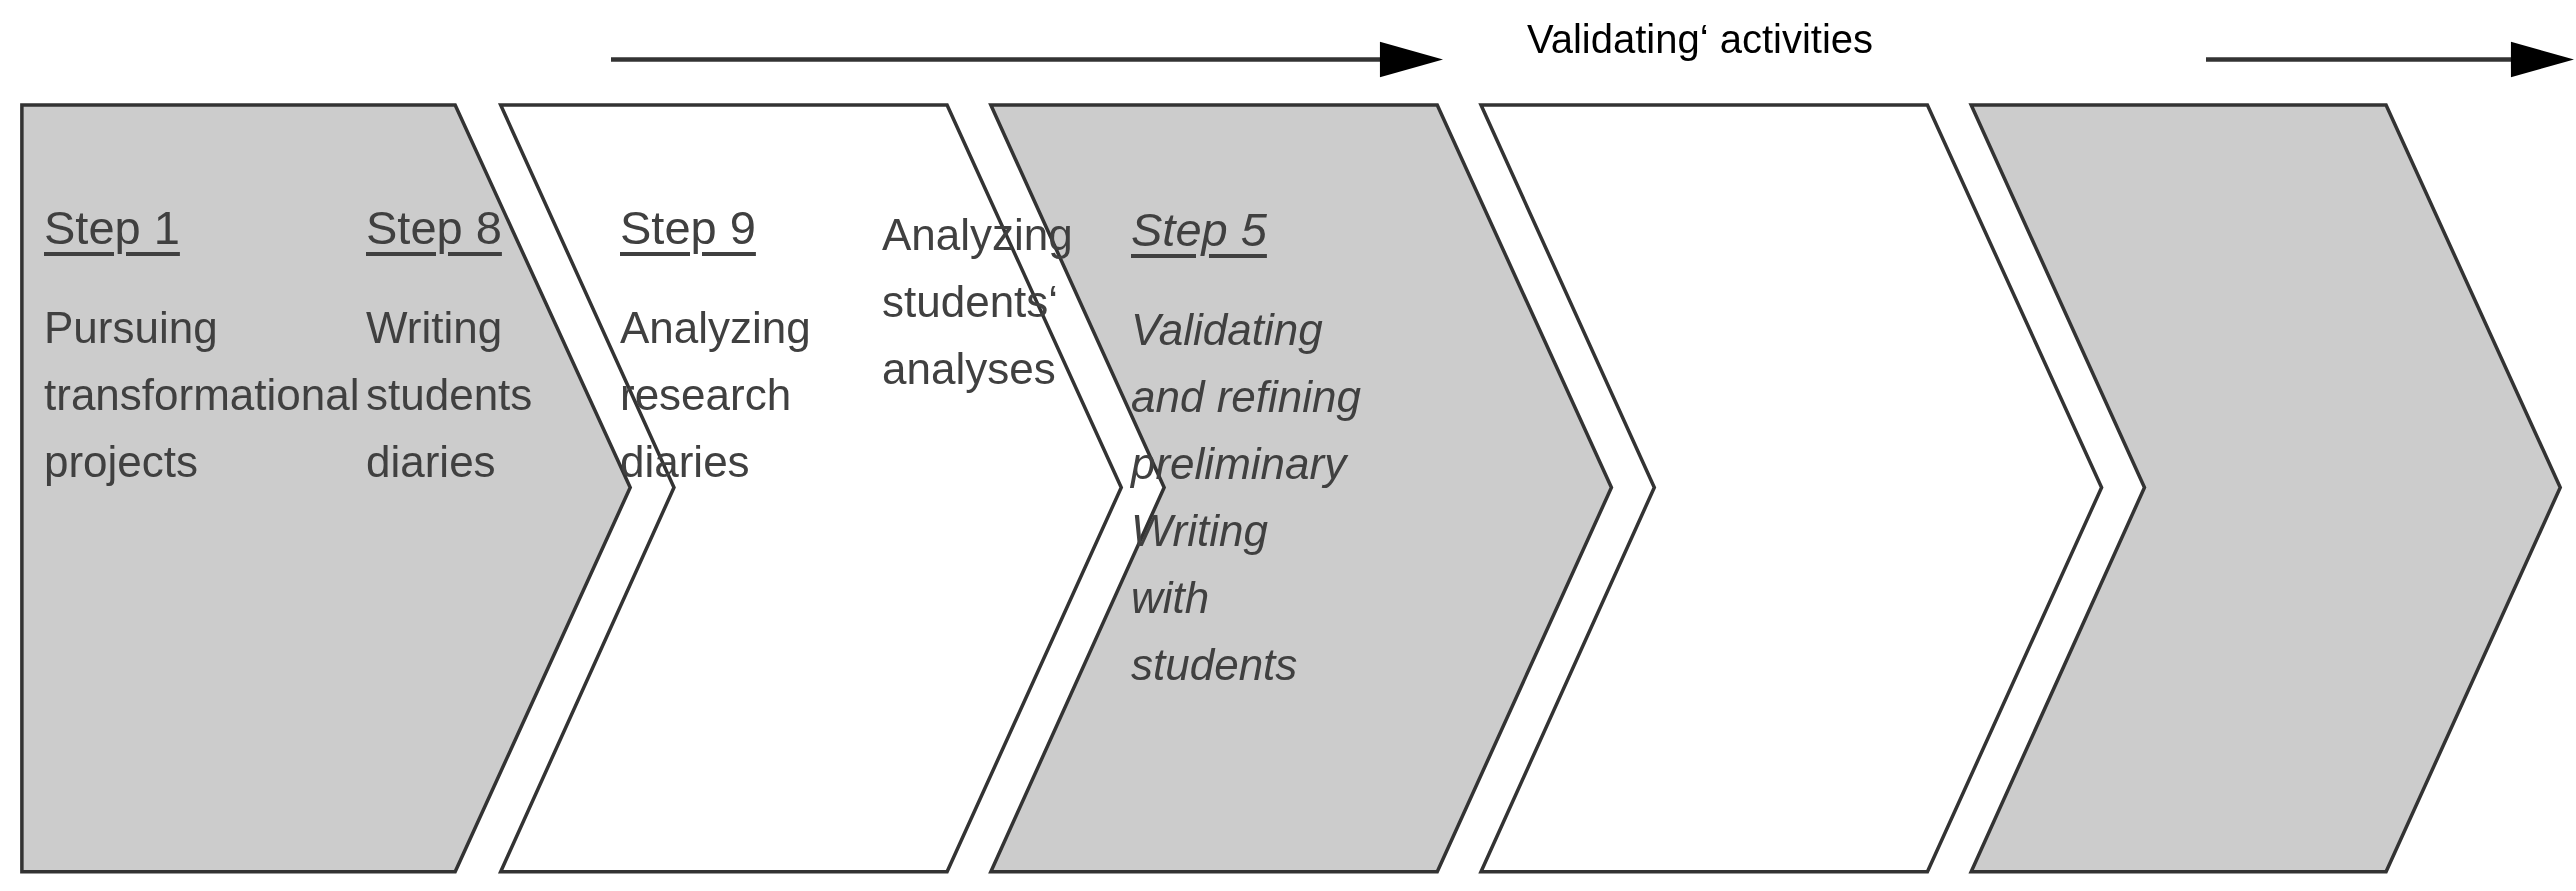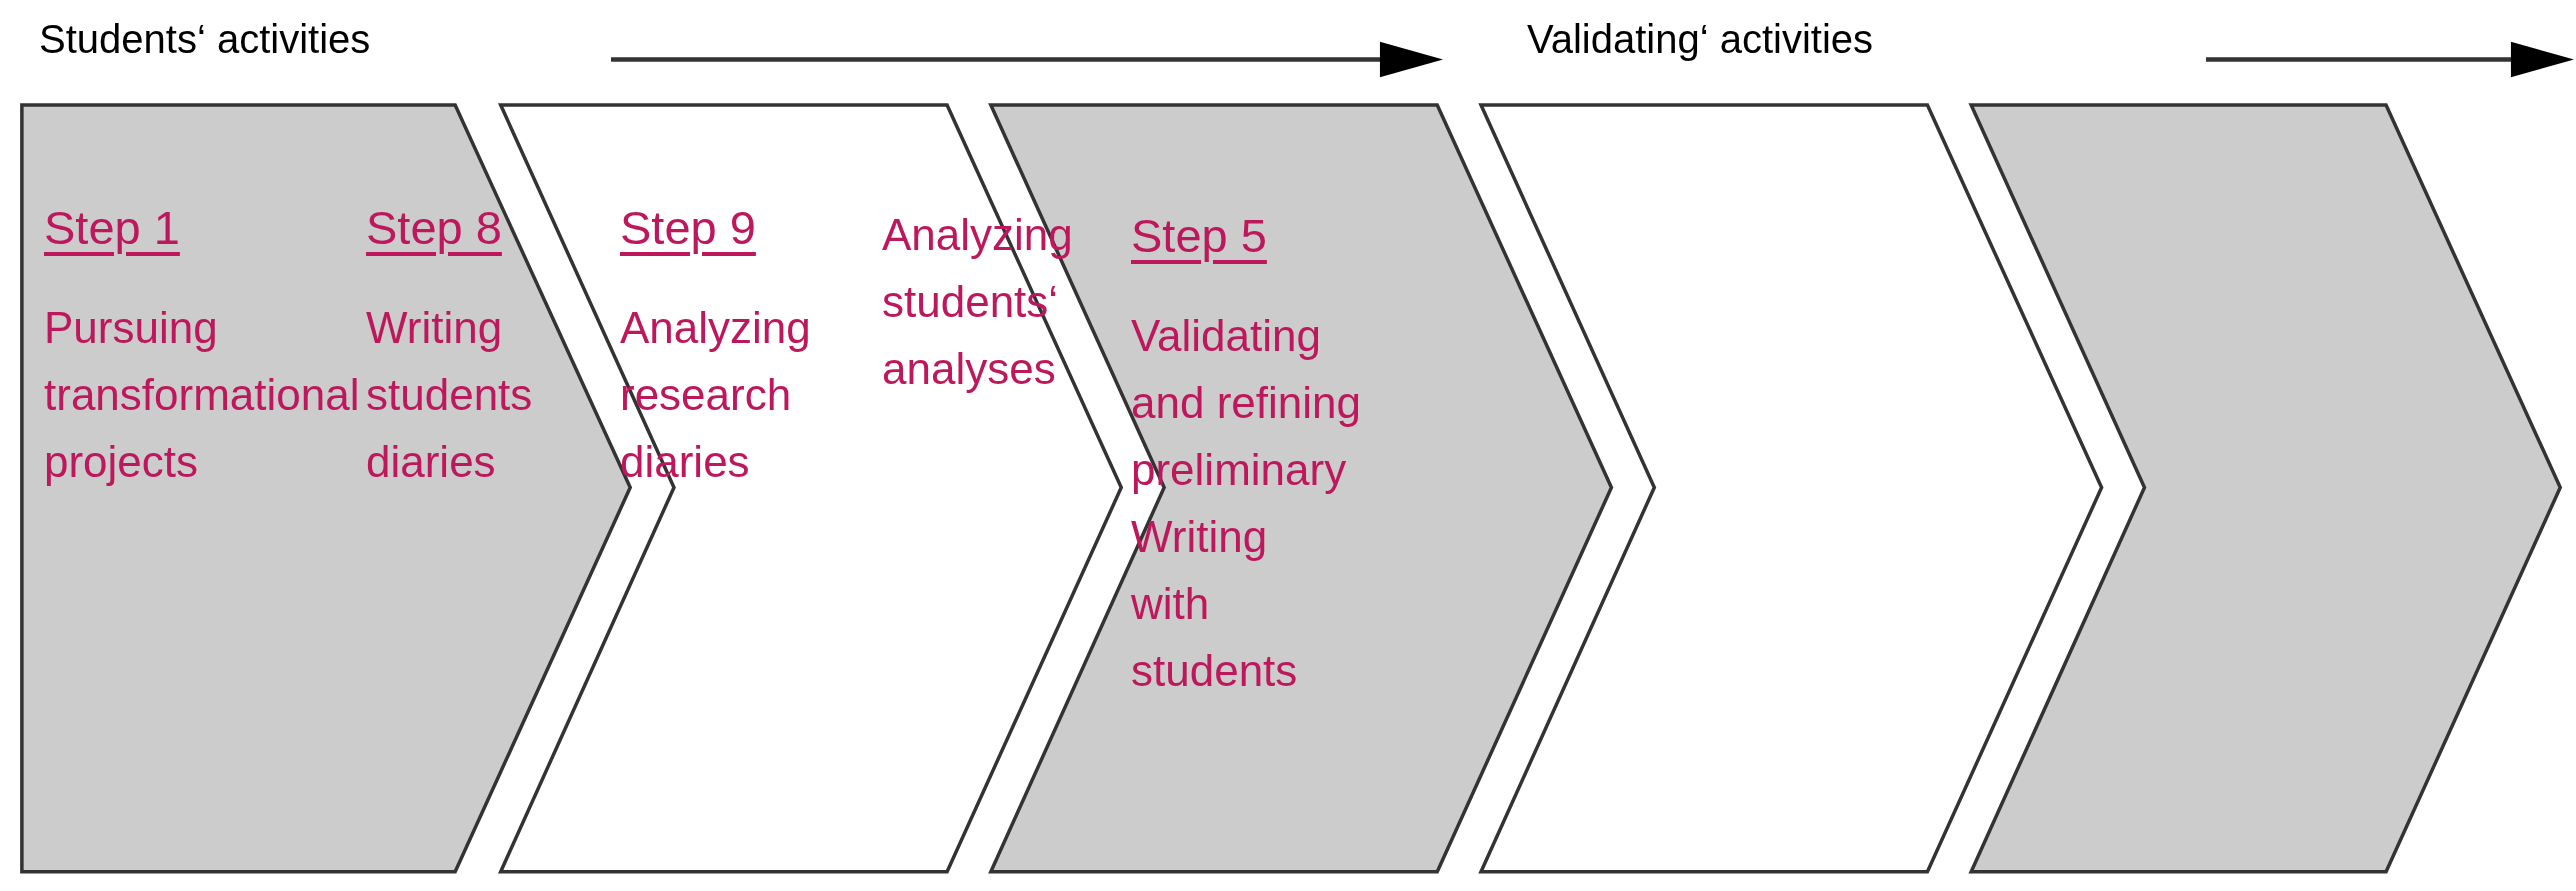--- a/index.html
+++ b/index.html
@@ -63,51 +63,50 @@
     top: 0;
     width: 2576px;
     height: 793px;
     display: block;
   }
 
   
   .step-text {
     position: absolute;
     width: 289px;
-    color: #be185d;
+    color: #404040;
   }
   .step-title {
     font-size: 47px;
     line-height: 53px;
     text-decoration: underline;
     text-underline-offset: 7.9px;
     text-decoration-thickness: 3.5px;
     white-space: nowrap;
     margin: 0 0 40px 0;
   }
   .step-body {
     font-size: 44px;
     line-height: 67px;
     margin: 0;
     white-space: pre-line;
   }
   #step-text-0 { left: 44px;   top: 103px; }
   #step-text-1 { left: 366px;  top: 103px; }
   #step-text-2 { left: 620px;  top: 103px; }
   #step-text-3 { left: 882px; top: 103px; }
-  #step-text-4 { left: 1131px; top: 111px; }
+  #step-text-4 { left: 1131px; top: 105px; font-style: italic; }
 </style>
 </head>
 <body>
 
 <div id="stage">
 
   <div class="phase-band">
 
-    <div class="phase-label" id="phase-label-0">Students‘ activities</div>
 
     <div class="phase-arrow" id="phase-arrow-0">
       <svg viewBox="0 0 950 44" preserveAspectRatio="none">
         <line x1="0" y1="22" x2="880" y2="22" stroke="#333333" stroke-width="5"></line>
         <polygon points="878,2 950,22 878,42" fill="#000000"></polygon>
       </svg>
     </div>
 
     <div class="phase-label" id="phase-label-1">Validating‘ activities</div>
 

